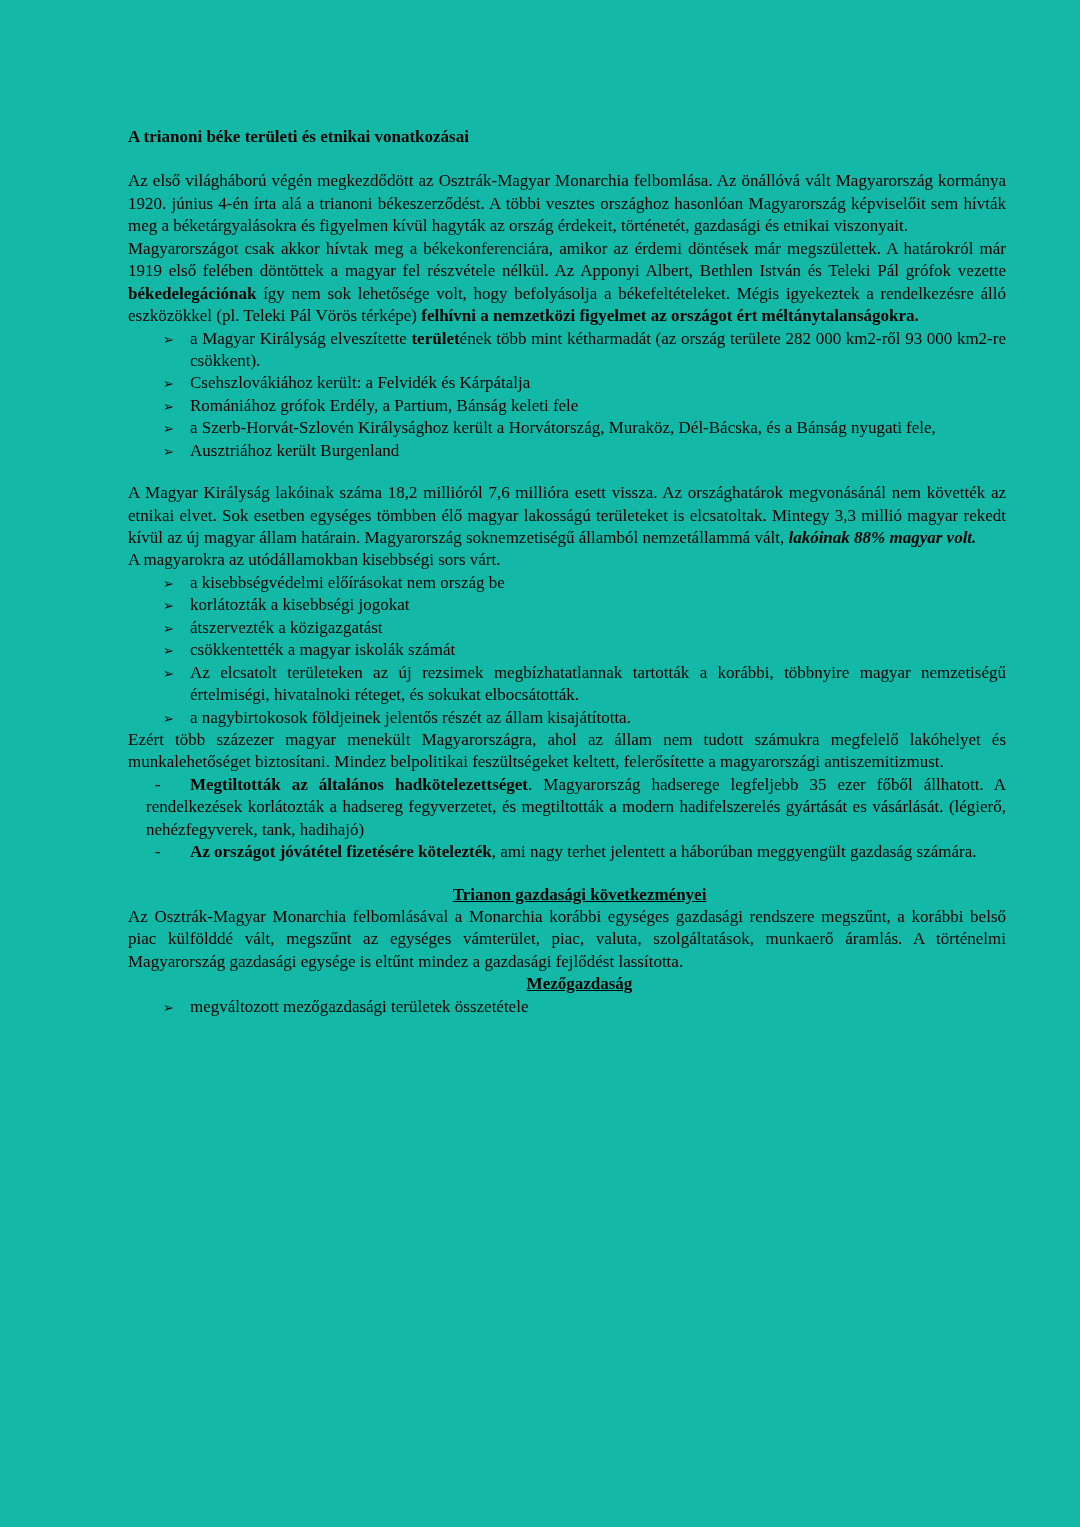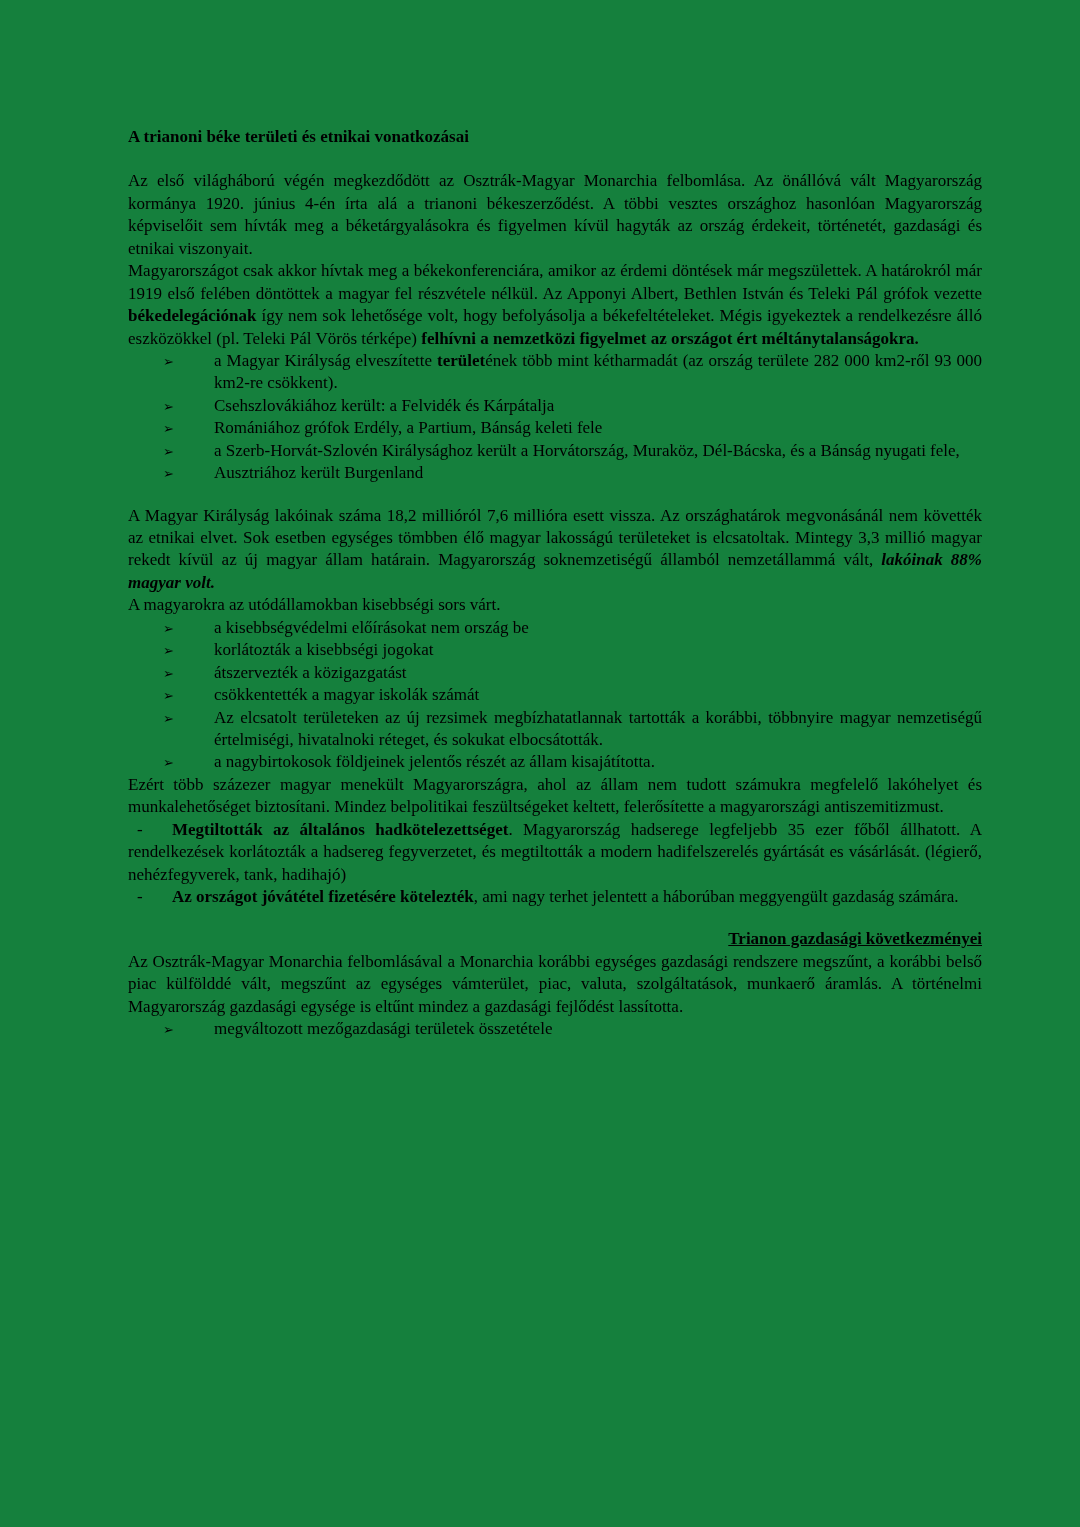--- a/index.html
+++ b/index.html
@@ -1,47 +1,47 @@
 <!DOCTYPE html>
 <html lang="hu"><head>
 <meta charset="utf-8">
 <style>
   html, body { margin: 0; padding: 0; background: #ffffff; }
   .page {
     width: 1080px;
     min-height: 1527px;
     box-sizing: border-box;
-    background: #15803d;
+    background: #14b8a6;
     color: #000000;
-    padding: 126px 98px 60px 128px;
+    padding: 126px 74px 60px 128px;
     font-family: "Liberation Serif", "DejaVu Serif", serif;
     font-size: 17px;
     line-height: 1.32;
   }
   .doc p { margin: 0; text-align: justify; }
   .doc .title { text-align: left; margin-bottom: 22px; }
-  .doc .heading { text-align: right; margin-left: 25px; }
+  .doc .heading { text-align: center; margin-left: 25px; }
   .doc .para.indent { text-indent: 30px; }
   .doc .spacer { height: 20px; }
   .b { font-weight: bold; }
   .u { text-decoration: underline; }
   .i { font-style: italic; font-weight: bold; }
   
   .arrow-item { display: flex; }
   .arrow-item .marker {
     flex: 0 0 27px;
     margin-left: 35px;
     font-family: "DejaVu Sans", sans-serif;
     font-size: 13px;
     padding-top: 3px;
     line-height: 1.4;
   }
-  .arrow-item .content { flex: 1 1 auto; text-align: justify; margin-left: 24px; }
+  .arrow-item .content { flex: 1 1 auto; text-align: justify; }
   
-  .dash-item { text-indent: 9px; text-align: justify; }
+  .dash-item { margin-left: 18px; text-indent: 9px; text-align: justify; }
   .dash-item .marker { display: inline-block; width: 35px; text-indent: 0; }
 </style>
 </head>
 <body>
 
 <div class="page">
   <div class="doc">
       <p class="title"><span class="b">A trianoni béke területi és etnikai vonatkozásai</span></p>
       <p class="para"><span>Az első világháború végén megkezdődött az Osztrák-Magyar Monarchia felbomlása. Az önállóvá vált Magyarország kormánya 1920. június 4-én írta alá a trianoni békeszerződést. A többi vesztes országhoz hasonlóan Magyarország képviselőit sem hívták meg a béketárgyalásokra és figyelmen kívül hagyták az ország érdekeit, történetét, gazdasági és etnikai viszonyait.</span></p>
       <p class="para"><span>Magyarországot csak akkor hívtak meg a békekonferenciára, amikor az érdemi döntések már megszülettek. A határokról már 1919 első felében döntöttek a magyar fel részvétele nélkül. Az Apponyi Albert, Bethlen István és Teleki Pál grófok vezette </span><span class="b">békedelegációnak</span><span> így nem sok lehetősége volt, hogy befolyásolja a békefeltételeket. Mégis igyekeztek a rendelkezésre álló eszközökkel (pl. Teleki Pál Vörös térképe) </span><span class="b">felhívni a nemzetközi figyelmet az országot ért méltánytalanságokra.</span></p>
@@ -97,20 +97,21 @@
         </div>
       </div>
       <p class="para"><span>Ezért több százezer magyar menekült Magyarországra, ahol az állam nem tudott számukra megfelelő lakóhelyet és munkalehetőséget biztosítani. Mindez belpolitikai feszültségeket keltett, felerősítette a magyarországi antiszemitizmust.</span></p>
       <div class="list">
         <div class="dash-item"><span class="marker">-</span><span class="dcontent"><span class="b">Megtiltották az általános hadkötelezettséget</span><span>. Magyarország hadserege legfeljebb 35 ezer főből állhatott. A rendelkezések korlátozták a hadsereg fegyverzetet, és megtiltották a modern hadifelszerelés gyártását es vásárlását. (légierő, nehézfegyverek, tank, hadihajó)</span></span></div>
         <div class="dash-item"><span class="marker">-</span><span class="dcontent"><span class="b">Az országot jóvátétel fizetésére kötelezték</span><span>, ami nagy terhet jelentett a háborúban meggyengült gazdaság számára.</span></span></div>
       </div>
       <div class="spacer"></div>
       <p class="heading"><span class="b u">Trianon gazdasági következményei</span></p>
       <p class="para"><span>Az Osztrák-Magyar Monarchia felbomlásával a Monarchia korábbi egységes gazdasági rendszere megszűnt, a korábbi belső piac külfölddé vált, megszűnt az egységes vámterület, piac, valuta, szolgáltatások, munkaerő áramlás. A történelmi Magyarország gazdasági egysége is eltűnt mindez a gazdasági fejlődést lassította.</span></p>
+      <p class="heading"><span class="b u">Mezőgazdaság</span></p>
       <div class="list">
         <div class="arrow-item">
           <span class="marker">➢</span>
           <div class="content"><span>megváltozott mezőgazdasági területek összetétele</span></div>
         </div>
       </div>
     </div>
 </div>
 
 </body></html>

